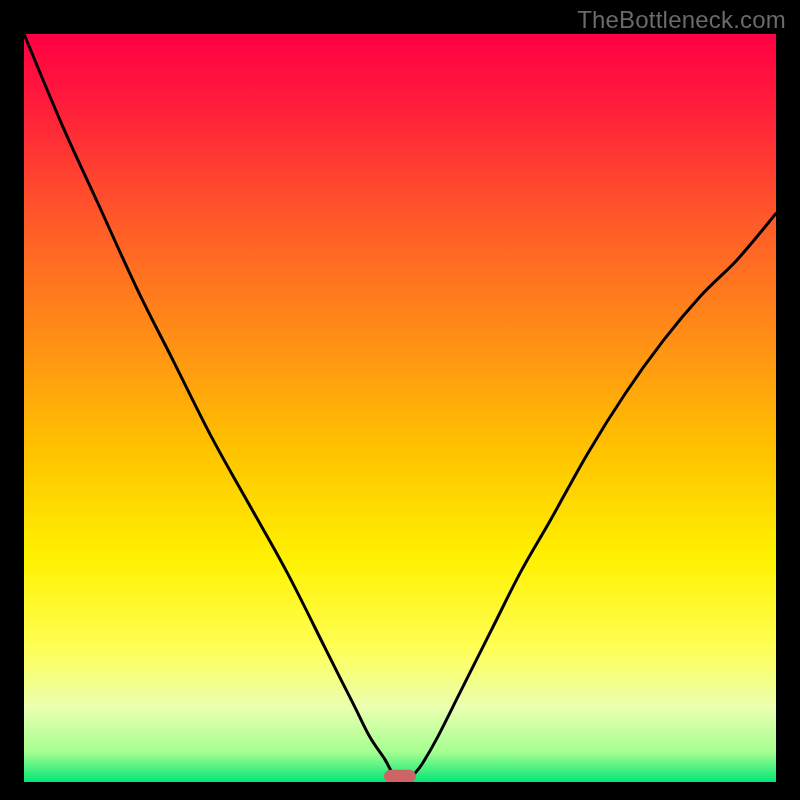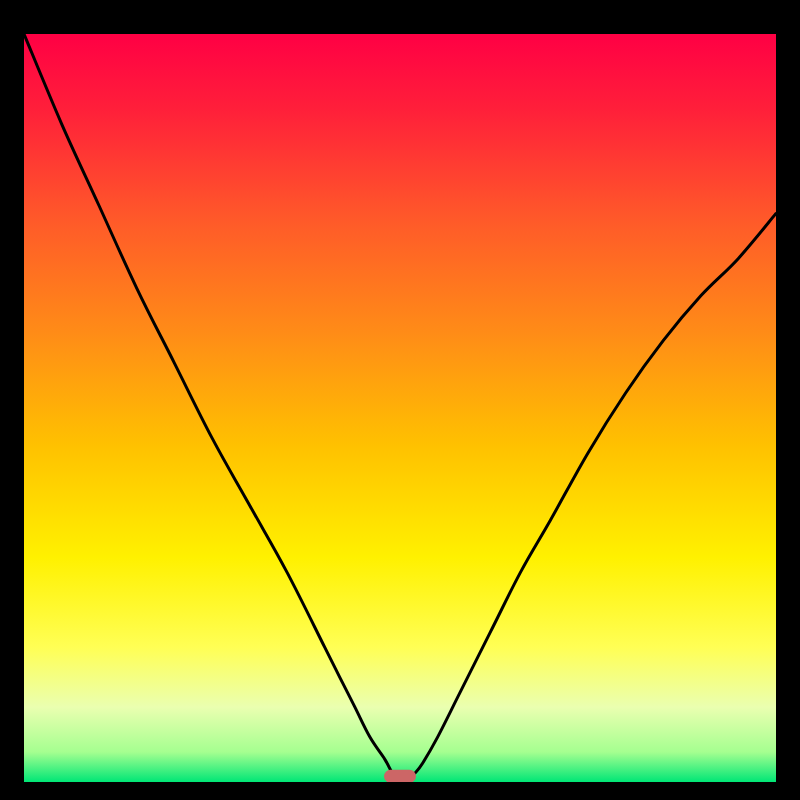--- a/index.html
+++ b/index.html
@@ -32,20 +32,21 @@
     left: 0;
     width: 800px;
     height: 800px;
     display: block;
   }
 </style>
 </head>
 <body>
 
 <div class="container">
+  <div class="watermark">TheBottleneck.com</div>
   <svg class="chart" viewBox="0 0 800 800">
     <defs>
       <linearGradient id="bg-grad" x1="0" y1="0" x2="0" y2="1">
           <stop offset="0.0%" stop-color="#ff0044"></stop>
           <stop offset="10.0%" stop-color="#ff1f3a"></stop>
           <stop offset="25.0%" stop-color="#ff5a29"></stop>
           <stop offset="40.0%" stop-color="#ff8c17"></stop>
           <stop offset="55.0%" stop-color="#ffc100"></stop>
           <stop offset="70.0%" stop-color="#fff100"></stop>
           <stop offset="82.0%" stop-color="#ffff55"></stop>

